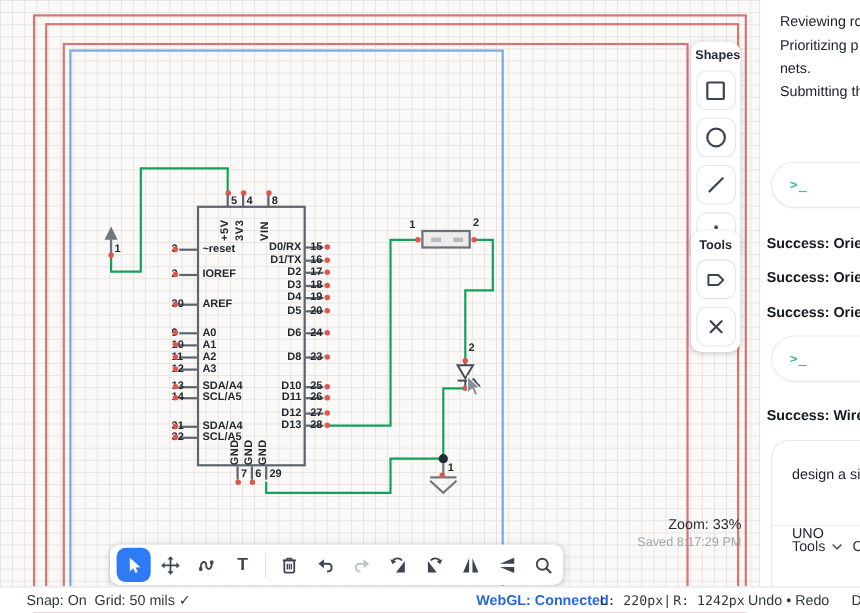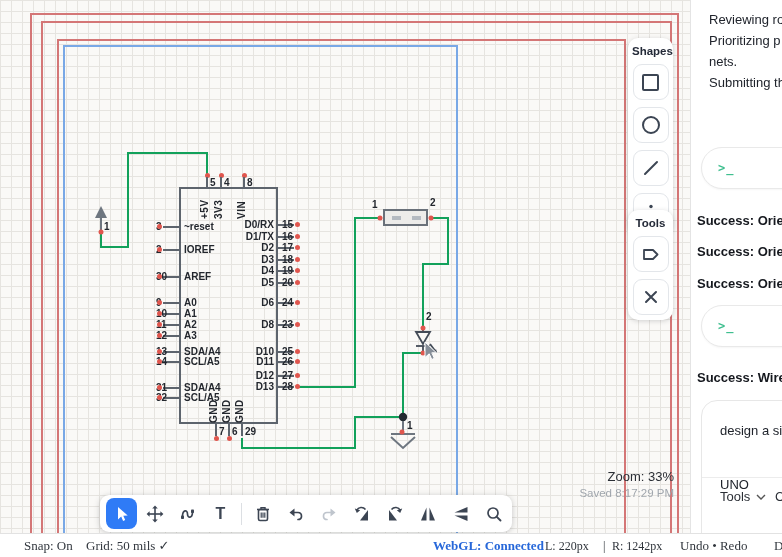--- a/index.html
+++ b/index.html
@@ -77,21 +77,21 @@
   .card{position:absolute;left:10px;top:400px;width:88px;height:140px;border:1px solid #e7e7e7;
     border-radius:16px 0 0 0;background:#fff;box-sizing:border-box;}
   .card .c1{position:absolute;left:18px;top:22px;white-space:nowrap;font:400 13px "Liberation Sans",sans-serif;color:#20242c;}
   .card .c2{position:absolute;left:18px;top:32px;font:400 13px "Liberation Sans",sans-serif;color:#20242c;margin-top:44px;}
   .card .cdiv{position:absolute;left:0;top:76px;width:100%;border-top:1px solid #ececec;}
   .card .build{position:absolute;left:18px;top:88px;font:400 13px "Liberation Sans",sans-serif;color:#2b2f36;display:flex;align-items:center;gap:6px;}
   .card .cextra{position:absolute;left:73px;top:88px;font:400 13px "Liberation Sans",sans-serif;color:#2b2f36;}
   
   .statusbar{position:absolute;left:0;top:533px;width:782px;height:24px;background:#fff;
     border-top:1px solid #e2e2e2;z-index:20;box-sizing:border-box;font:400 13px "Liberation Sans",sans-serif;color:#32373e;}
-  .statusbar span{position:absolute;top:4px;white-space:nowrap;font-family:Liberation Serif, serif;}
+  .statusbar span{position:absolute;top:4px;white-space:nowrap;}
   .sb-webgl{left:433px;color:#2667d9;font-weight:600;}
   .sb-mono{font-family:"DejaVu Sans Mono",monospace;font-size:12px;top:5px !important;color:#2f343b;}
 </style>
 </head>
 <body>
 
 <div class="screen">
 
   <div class="canvas">
     <div class="brect red1"></div>

